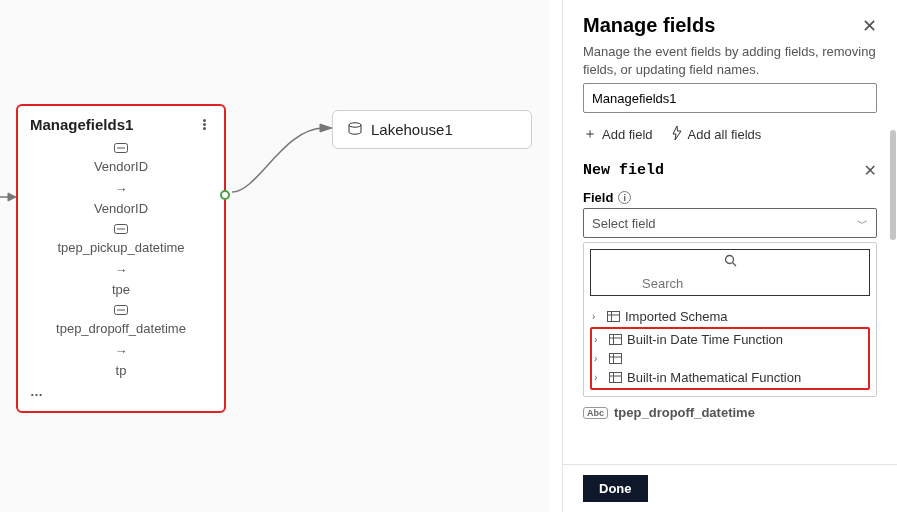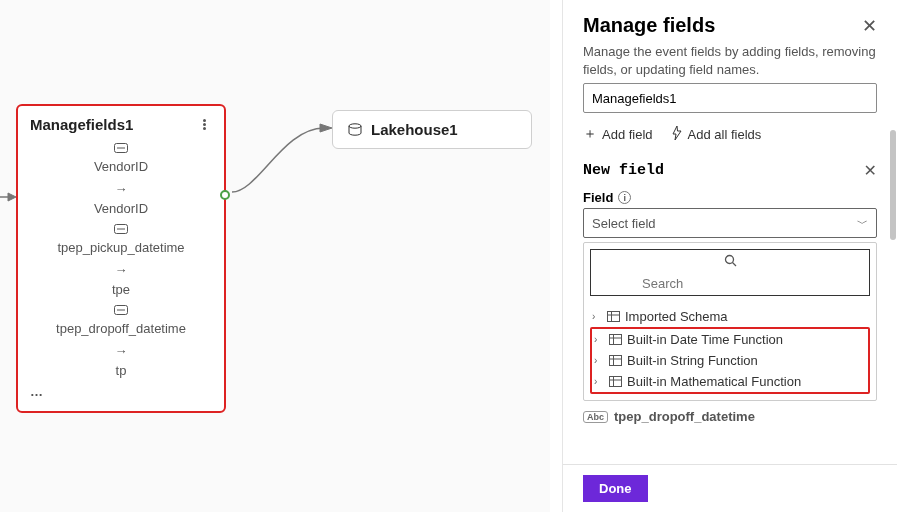--- a/index.html
+++ b/index.html
@@ -20,21 +20,21 @@
   }
   .node.highlight { border: 2.5px solid #d22; }
   .node-title { font-weight: 600; font-size: 15px; margin-bottom: 6px; display:flex; justify-content:space-between; align-items:center;}
   .dots-btn { width:16px; display:flex; flex-direction:column; align-items:center; gap:1px; cursor:pointer;}
   .dots-btn span{ width:3px; height:3px; background:#555; border-radius:50%; }
   .map-row { display:flex; align-items:center; gap:6px; padding:4px 0; color:#555; font-size:13px; white-space:nowrap; overflow:hidden;flex-direction:column;}
   .map-row .fld-ico, .node2-title .db-ico { display:inline-block; }
   .fld-ico svg, .db-ico svg { display:block; }
   .arrow-r { font-size:13px; }
   .ellipsis-row { color:#555; font-weight:700; letter-spacing:1px; padding-top:2px;}
-  .node2-title{display:flex;align-items:flex-end;gap:8px;font-weight:700;font-size:15px;}
+  .node2-title{display:flex;align-items:flex-start;gap:8px;font-weight:400;font-size:15px;}
   .plug { position:absolute; width:10px; height:10px; border-radius:50%; background:#fff; border:2px solid #4ba046; right:-6px; top:84px;}
 
   
   .edge { position:absolute; stroke:#777; fill:none; }
   .arrowhead { fill:#777; }
 
   
   .panel {
     position:absolute; right:0; top:0; width:335px; height:512px;
     background:#fff; border-left:1px solid #e5e5e5; padding:14px 20px 0 20px;
@@ -85,21 +85,21 @@
   .field-chip{
     margin-top:8px; display:flex; align-items:center; gap:6px; font-size:13px; color:#555;font-weight:bold;
   }
   .chip-ico{ border:1px solid #999; border-radius:3px; font-size:9px; padding:0 3px; color:#666;}
 
   .footer-bar{
     position:absolute; left:0; right:0; bottom:0; height:48px; border-top:1px solid #e2e2e2;
     display:flex; align-items:center; padding-left:20px; background:#fff;
   }
   .done-btn{
-    background:#6d28d9; color:#fff; border:none; padding:6px 16px; font-size:13px; font-weight:600;
+    background:#0f172a; color:#fff; border:none; padding:6px 16px; font-size:13px; font-weight:600;
     cursor:pointer;
   }
 
   .scroll-ind{
     position:absolute; right:1px; top:130px; width:6px; height:110px; background:#c4c4c4; border-radius:3px;
   }
 
   .table-ico{ display:inline-block; }
   .table-ico svg{ display:block; }
 
@@ -255,21 +255,20 @@
           </div>
           <div class="tree-item">
             <span class="car">›</span>
             <span class="table-ico">
                 <svg width="13" height="11">
                   <rect x="0.5" y="0.5" width="12" height="10" fill="none" stroke="#555"></rect>
                   <line x1="0.5" y1="4" x2="12.5" y2="4" stroke="#555"></line>
                   <line x1="4.5" y1="0.5" x2="4.5" y2="10.5" stroke="#555"></line>
                 </svg>
               </span>
-            <span>Built-in String Function</span>
           </div>
           <div class="tree-item">
             <span class="car">›</span>
             <span class="table-ico">
                 <svg width="13" height="11">
                   <rect x="0.5" y="0.5" width="12" height="10" fill="none" stroke="#555"></rect>
                   <line x1="0.5" y1="4" x2="12.5" y2="4" stroke="#555"></line>
                   <line x1="4.5" y1="0.5" x2="4.5" y2="10.5" stroke="#555"></line>
                 </svg>
               </span>

